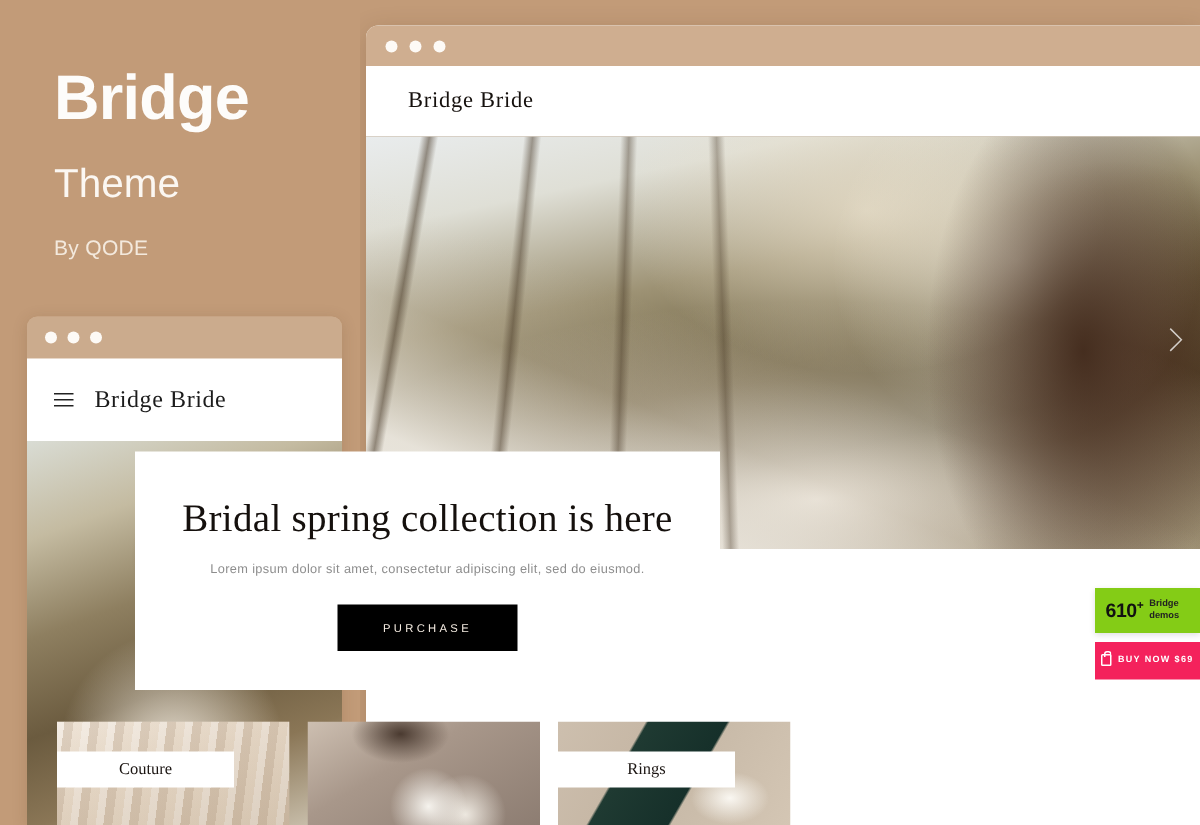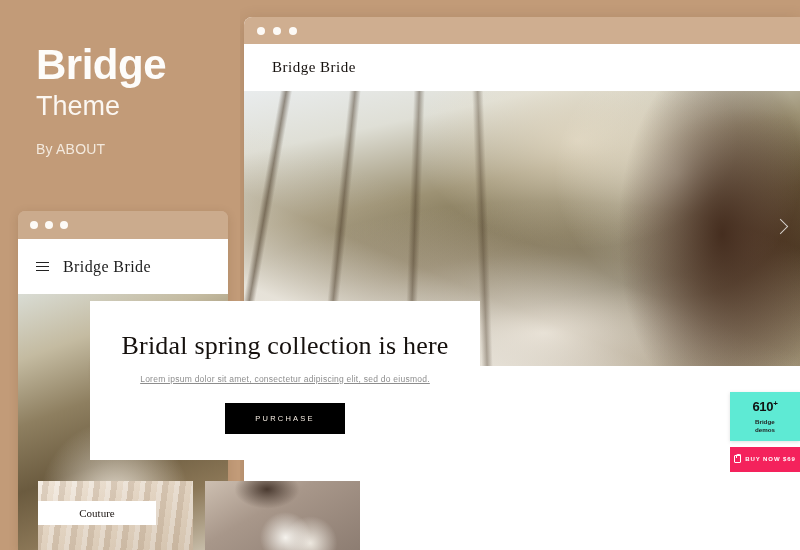--- a/index.html
+++ b/index.html
@@ -32,21 +32,21 @@
     font-weight: 700;
     color: #fdfcfa;
     letter-spacing: -0.5px;
     line-height: 1.0;
   }
   #brand-subtitle {
     font-size: 27px;
     font-weight: 300;
     color: #fbf7f2;
     line-height: 1.5;
-    margin-top: 0;
+    margin-top: 16px;
   }
   #brand-author {
     font-size: 14px;
     font-weight: 400;
     color: #f3e9dd;
     margin-top: 14px;
     letter-spacing: 0.2px;
   }
 
   
@@ -220,21 +220,20 @@
     color: #15100d;
     letter-spacing: 0.2px;
     line-height: 1.15;
     white-space: nowrap;
   }
   #hero-subtitle {
     font-size: 8.5px;
     color: #8d8d8d;
     margin-top: 13px;
     letter-spacing: 0.25px;
-    text-decoration: underline;
   }
   #purchase-button {
     display: inline-block;
     margin-top: 19px;
     background: #000000;
     color: #f5ece2;
     font-size: 7.5px;
     letter-spacing: 2.2px;
     padding: 11px 30px;
     border: none;
@@ -277,27 +276,26 @@
   }
 
   
   #promo-stack {
     position: absolute;
     left: 730px; top: 392px;
     width: 70px;
     z-index: 8;
   }
   #demos-badge {
-    background: #5eead4;
+    background: #84cc16;
     display: flex;
     align-items: center;
     gap: 4px;
     padding: 7px 7px;
     box-shadow: 0 1px 4px rgba(0,0,0,0.13);
-    flex-direction: column;
   }
   #demos-count { font-size: 13px; font-weight: 700; color: #111; letter-spacing:-0.3px; }
   #demos-count sup { font-size: 8px; font-weight: 700; }
   #demos-label { font-size: 6.2px; color: #222; line-height: 1.25; font-weight:600; }
   #buy-now-button {
     margin-top: 6px;
     background: #f4225c;
     display: flex;
     align-items: center;
     justify-content: center;
@@ -375,21 +373,21 @@
   }
 </style>
 </head>
 <body>
 
 <div id="left-panel">
 
   <div id="brand-block">
     <div id="brand-title">Bridge</div>
     <div id="brand-subtitle">Theme</div>
-    <div id="brand-author">By ABOUT</div>
+    <div id="brand-author">By QODE</div>
   </div>
 
   <div id="mobile-mockup">
     <div id="mobile-titlebar">
       <span class="win-dot"></span>
       <span class="win-dot"></span>
       <span class="win-dot"></span>
     </div>
     <div id="mobile-header">
       <span id="mobile-hamburger">
@@ -437,20 +435,24 @@
 </div>
 
 <div id="category-cards">
   <div class="category-card">
     <div class="photo-couture"></div>
     <div class="card-label">Couture</div>
   </div>
   <div class="category-card">
     <div class="photo-bouquets"></div>
   </div>
+  <div class="category-card">
+    <div class="photo-rings"></div>
+    <div class="card-label">Rings</div>
+  </div>
 </div>
 
 <div id="promo-stack">
   <div id="demos-badge">
     <span id="demos-count">
       <span>610</span><sup>+</sup>
     </span>
     <span id="demos-label">
       <span>Bridge</span><br>
       <span>demos</span>

